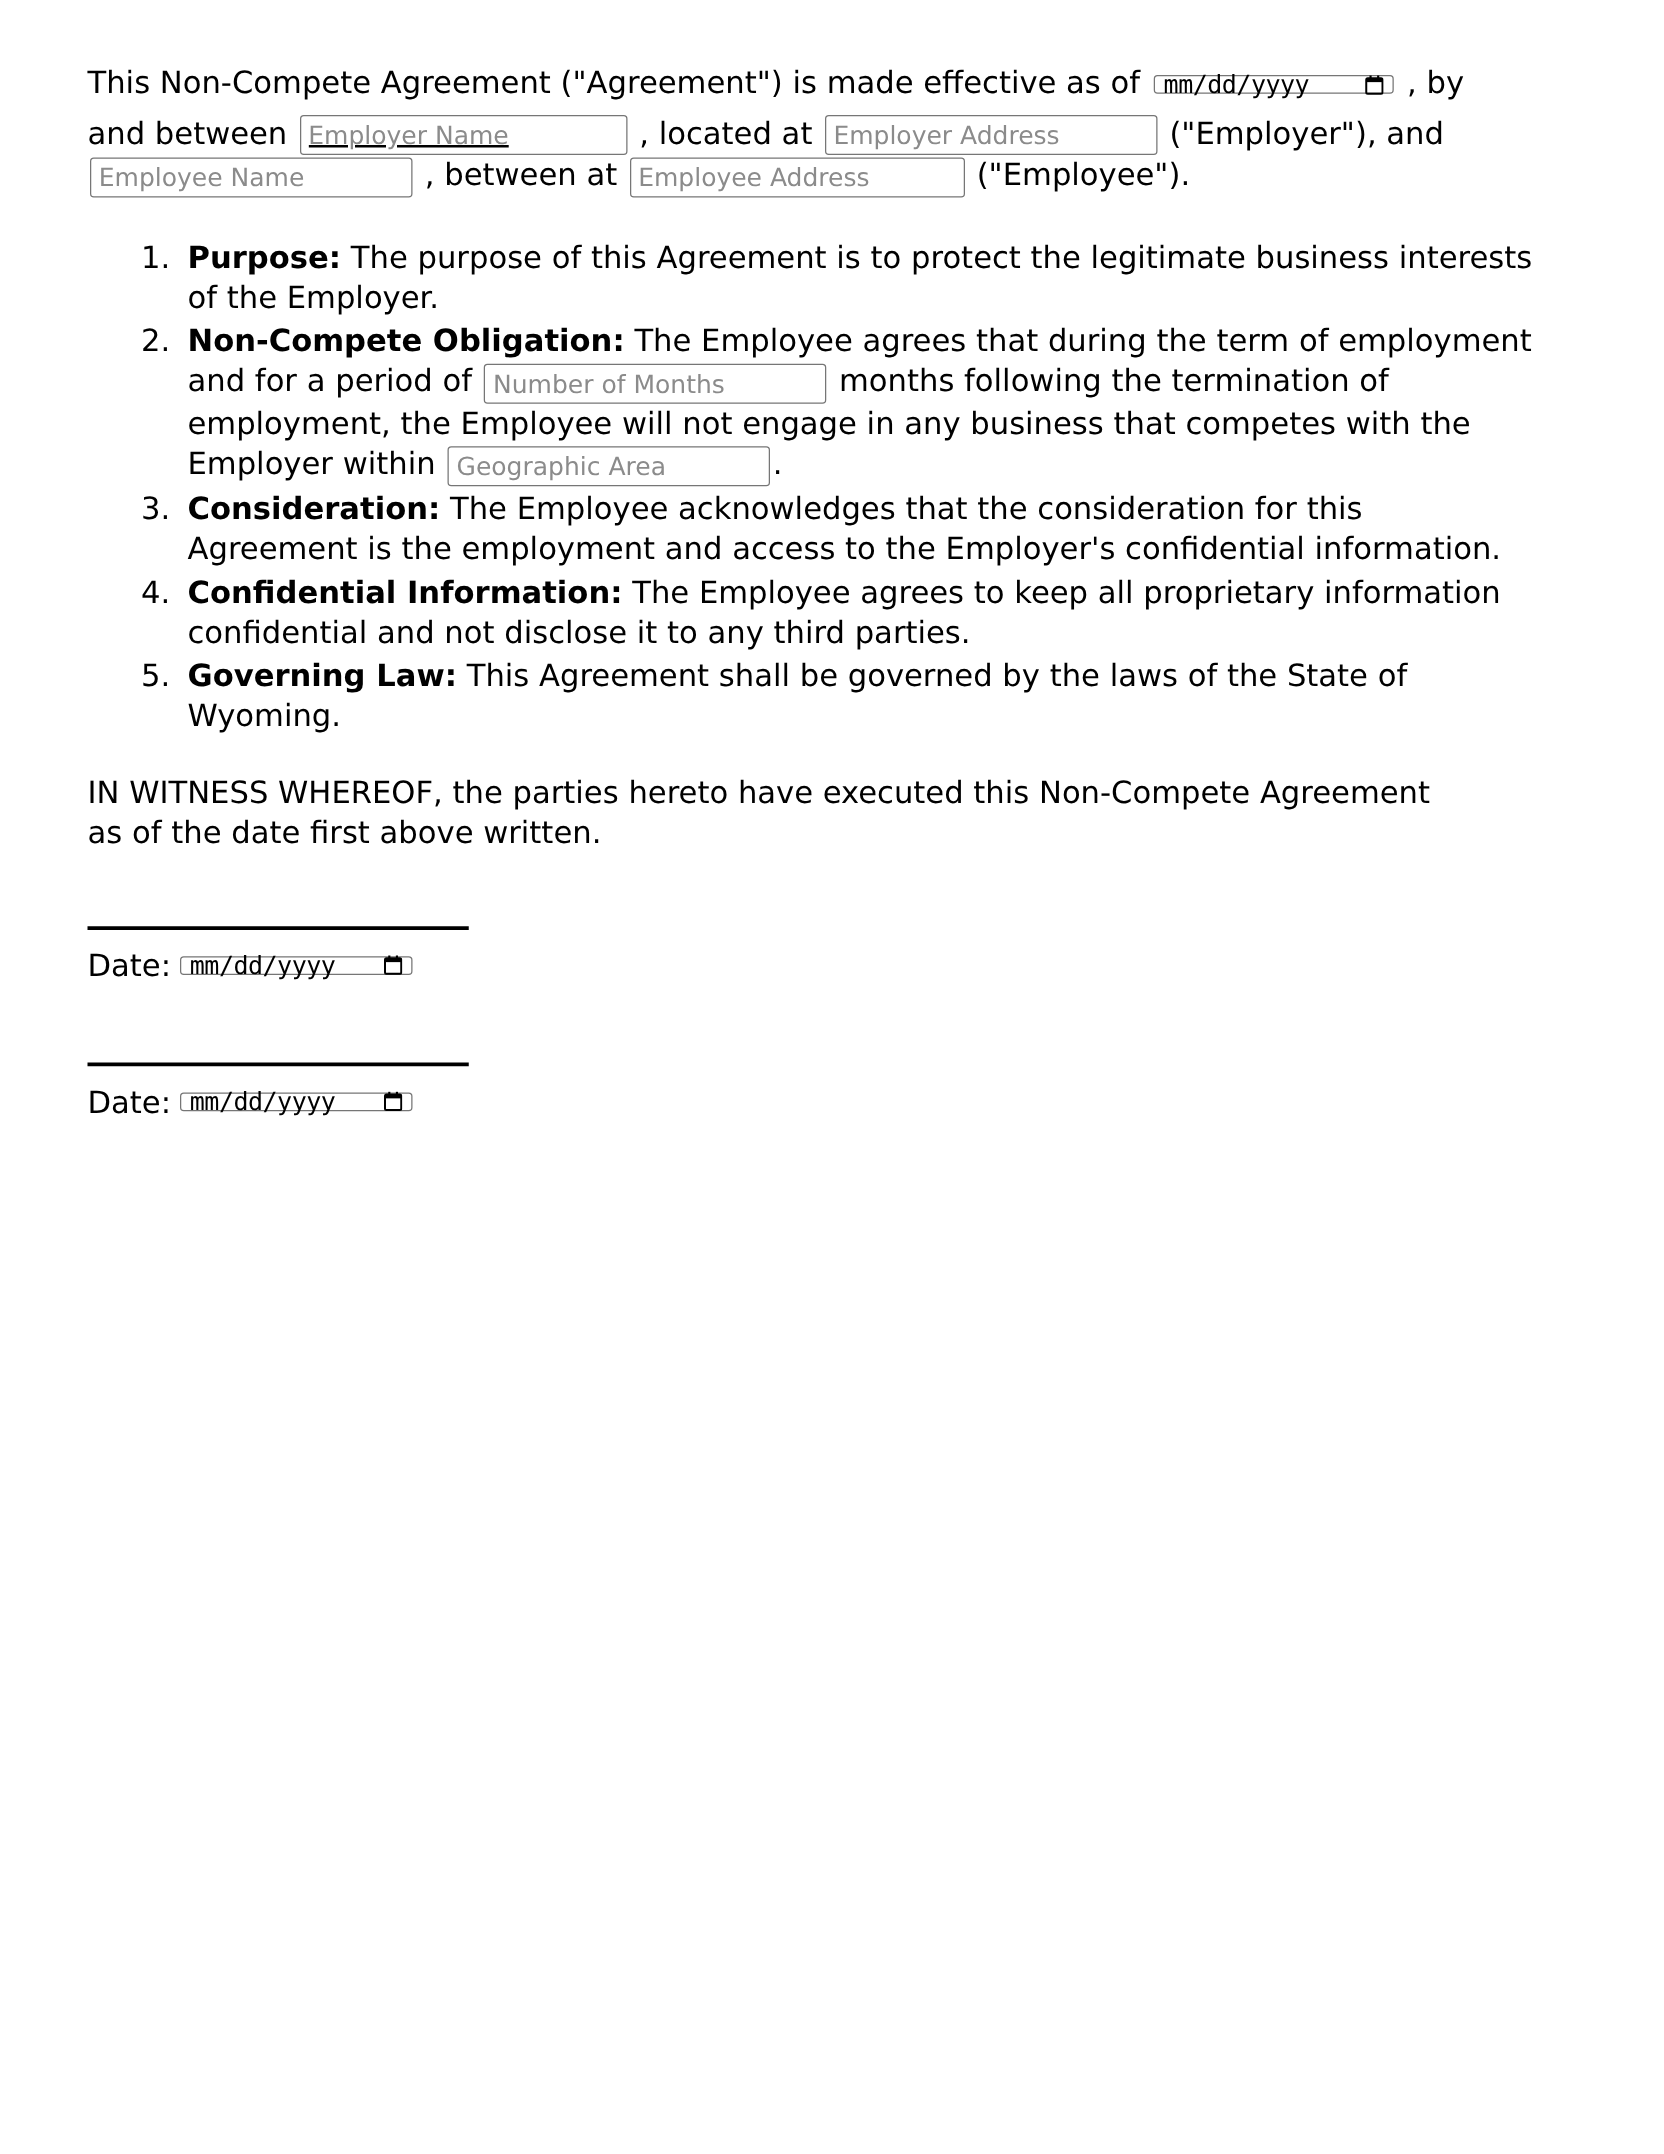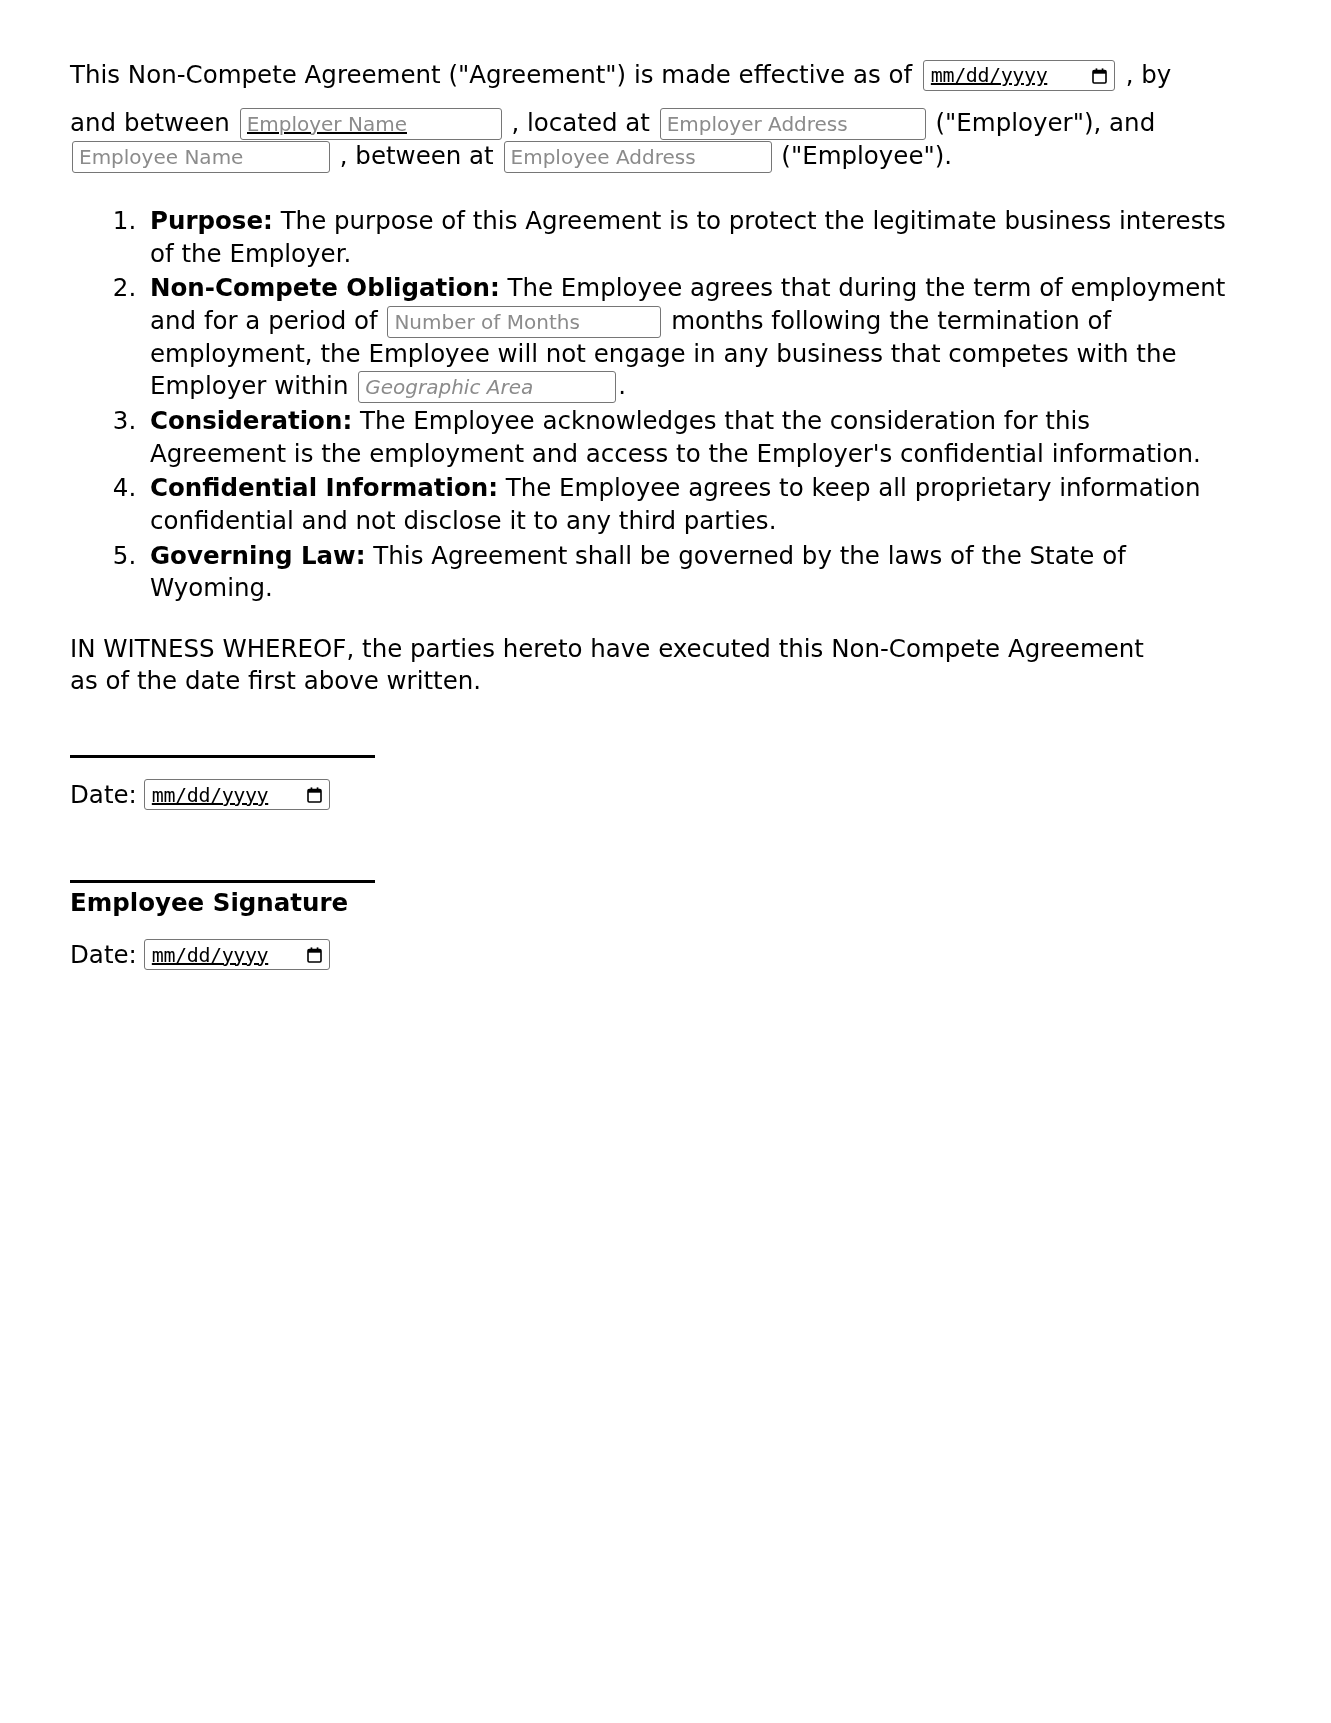--- a/index.html
+++ b/index.html
@@ -82,35 +82,34 @@
   input::placeholder {
     color: #8b8b8b;
     opacity: 1;
   }
 
   .w-employer-name    { width: 262px; text-decoration: underline; }
   .w-employer-address { width: 266px; }
   .w-employee-name    { width: 258px; }
   .w-employee-address { width: 268px; }
   .w-months           { width: 274px; }
-  .w-geo              { width: 258px; font-style: italic; }
+  .w-geo              { width: 258px; }
 
   
   .datebox {
     display: inline-flex;
     align-items: center;
     justify-content: space-between;
     border: 1px solid #767676;
     border-radius: 3px;
     background: #fff;
     padding: 2px 7px 2px 7px;
     vertical-align: middle;
     margin: 16px 3px;
-    height: 31px;
-    text-decoration: underline;
+    height: 15px;
   }
   .datebox .dval {
     font-family: "DejaVu Sans Mono", "Liberation Mono", monospace;
     font-size: 20px;
     letter-spacing: -0.4px;
     color: #000;
     white-space: nowrap;
   }
   .datebox .cal-icon {
     display: inline-block;
@@ -247,21 +246,20 @@
             <rect x="3.6" y="0.4" width="1.7" height="3.4" fill="#000"></rect>
             <rect x="9.7" y="0.4" width="1.7" height="3.4" fill="#000"></rect>
           </svg>
         </span>
       </span>
     </div>
   </div>
 
   <div class="sig-block second">
     <div class="sig-line"></div>
-    <div class="sig-label">Employee Signature</div>
     <div class="sig-date-row">
       <span>Date:</span>
       <span class="datebox sig-date">
         <span class="dval">mm/dd/yyyy</span>
         <span class="cal-icon">
           <svg width="15" height="16" viewBox="0 0 15 16" aria-hidden="true">
             <rect x="1" y="2.5" width="13" height="12.5" rx="1.2" fill="none" stroke="#000" stroke-width="1.6"></rect>
             <rect x="1" y="2.5" width="13" height="3.2" fill="#000"></rect>
             <rect x="3.6" y="0.4" width="1.7" height="3.4" fill="#000"></rect>
             <rect x="9.7" y="0.4" width="1.7" height="3.4" fill="#000"></rect>

